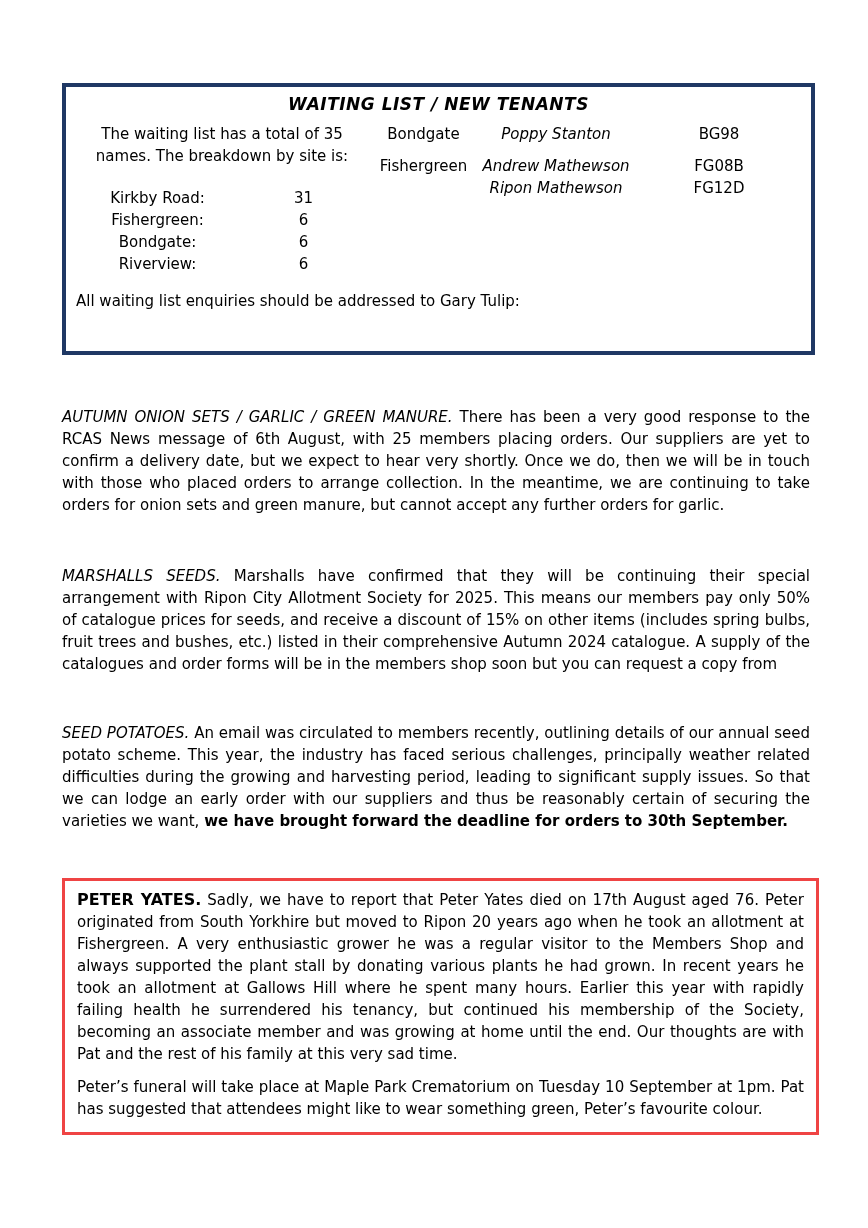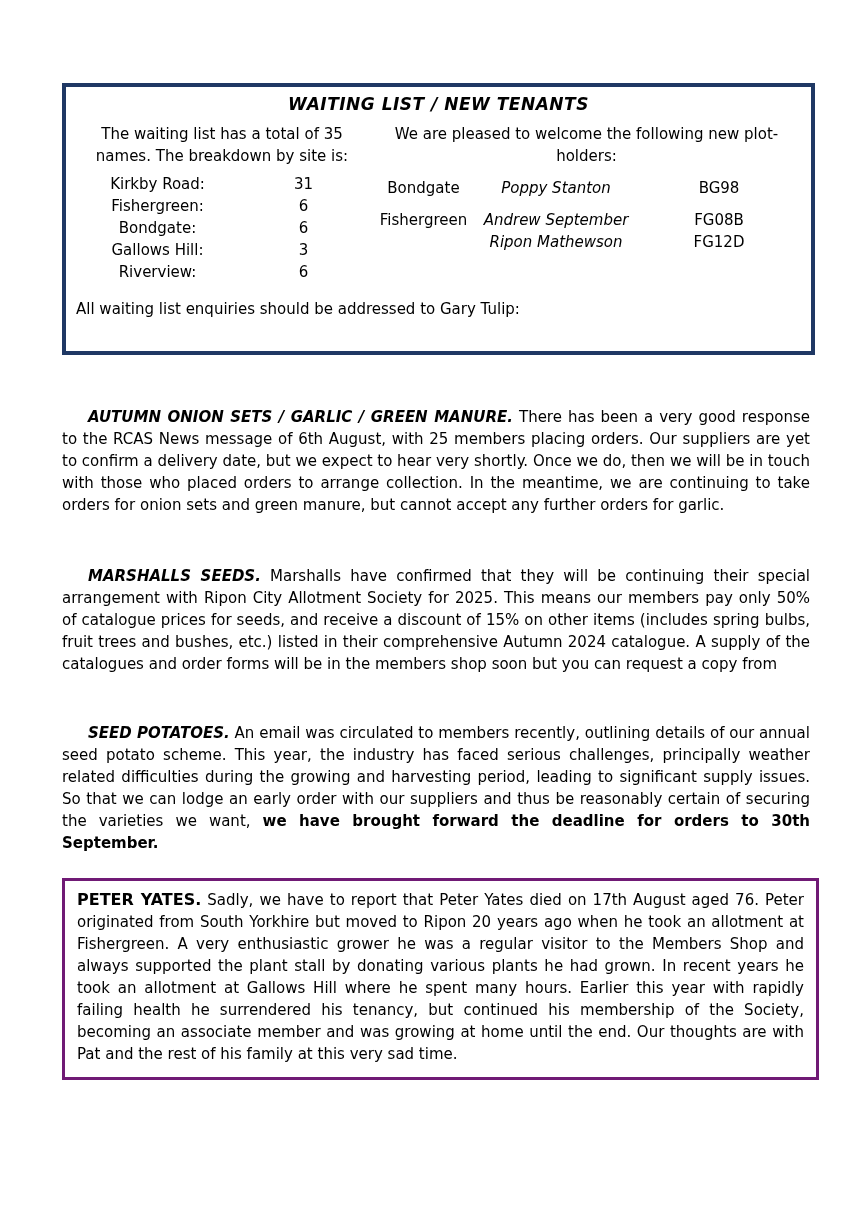--- a/index.html
+++ b/index.html
@@ -28,51 +28,51 @@
     text-align: center;
     font-weight: bold;
     font-style: italic;
     font-size: 17px;
     letter-spacing: 0.5px;
     margin-bottom: 8px;
   }
   .waiting-box .box-columns { display: flex; text-align: center; }
   .waiting-box .col-left  { width: 292px; flex: 0 0 292px; }
   .waiting-box .col-right { flex: 1; padding-left: 4px; }
-  .sites-list { margin-top: 6px; }
+  .sites-list { margin-top: 20px; }
   .site-row { display: flex; }
   .site-name { width: 163px; flex: 0 0 163px; }
   .site-count { flex: 1; }
   .welcome-intro { margin-bottom: 10px; }
   .tenant-row { display: flex; }
   .tenant-row.grp-start { margin-top: 10px; }
   .tenant-site { width: 103px; flex: 0 0 103px; }
   .tenant-name { width: 162px; flex: 0 0 162px; font-style: italic; }
   .tenant-plot { flex: 1; }
   .box-footer { margin-top: 15px; }
 
   
   .section {
     position: absolute;
     left: 62px;
     width: 748px;
     text-align: justify;
   }
-  .section-heading { font-weight: bold; font-style: italic; margin-left: 26px; }
+  .section-heading { font-weight: normal; font-style: italic; }
   #section-onion   { top: 406px; }
   #section-seeds   { top: 565px; }
   #section-potatoes{ top: 722px; }
   .bold-tail { font-weight: bold; }
 
   
   .obituary-box {
     position: absolute;
     left: 62px; top: 878px;
     width: 757px;
-    border: 3px solid #701a75;
+    border: 3px solid #ef4444;
     background: #ffffff;
     padding: 8px 12px 12px 12px;
     text-align: justify;
   }
   .obituary-heading { font-weight: bold; font-size: 16px; }
   .obituary-para2 { margin-top: 11px; }
 </style>
 </head>
 <body>
 
@@ -88,39 +88,34 @@
         </div>
         <div class="site-row">
           <span class="site-name">Fishergreen:</span>
           <span class="site-count">6</span>
         </div>
         <div class="site-row">
           <span class="site-name">Bondgate:</span>
           <span class="site-count">6</span>
         </div>
         <div class="site-row">
-          <span class="site-name">Gallows Hill:</span>
-          <span class="site-count">3</span>
-        </div>
-        <div class="site-row">
           <span class="site-name">Riverview:</span>
           <span class="site-count">6</span>
         </div>
       </div>
     </div>
     <div class="col-right">
-      <div class="welcome-intro">We are pleased to welcome the following new plot-holders:</div>
       <div class="tenant-row">
         <span class="tenant-site">Bondgate</span>
         <span class="tenant-name">Poppy Stanton</span>
         <span class="tenant-plot">BG98</span>
       </div>
       <div class="tenant-row grp-start">
         <span class="tenant-site">Fishergreen</span>
-        <span class="tenant-name">Andrew September</span>
+        <span class="tenant-name">Andrew Mathewson</span>
         <span class="tenant-plot">FG08B</span>
       </div>
       <div class="tenant-row">
         <span class="tenant-site"></span>
         <span class="tenant-name">Ripon Mathewson</span>
         <span class="tenant-plot">FG12D</span>
       </div>
     </div>
   </div>
   <div class="box-footer">All waiting list enquiries should be addressed to Gary Tulip:</div>
@@ -143,13 +138,14 @@
   <span> </span>
   <span class="section-body">An email was circulated to members recently, outlining details of our annual seed potato scheme.  This year, the industry has faced serious challenges, principally weather related difficulties during the growing and harvesting period, leading to significant supply issues.  So that we can lodge an early order with our suppliers and thus be reasonably certain of securing the varieties we want, </span><span class="bold-tail">we have brought forward the deadline for orders to 30th September.</span>
 </p>
 
 <div class="obituary-box">
   <p class="obituary-para1">
     <span class="obituary-heading">PETER YATES.</span>
     <span> </span>
     <span>Sadly, we have to report that Peter Yates died on 17th August aged 76.  Peter originated from South Yorkhire but moved to Ripon 20 years ago when he took an allotment at Fishergreen.  A very enthusiastic grower he was a regular visitor to the Members Shop and always supported the plant stall by donating various plants he had grown.  In recent years he took an allotment at Gallows Hill where he spent many hours.  Earlier this year with rapidly failing health he surrendered his tenancy, but continued his membership of the Society, becoming an associate member and was growing at home until the end.  Our thoughts are with Pat and the rest of his family at this very sad time.</span>
   </p>
+  <p class="obituary-para2">Peter’s funeral will take place at Maple Park Crematorium on Tuesday 10 September at 1pm.  Pat has suggested that attendees might like to wear something green, Peter’s favourite colour.</p>
 </div>
 
 </body></html>

